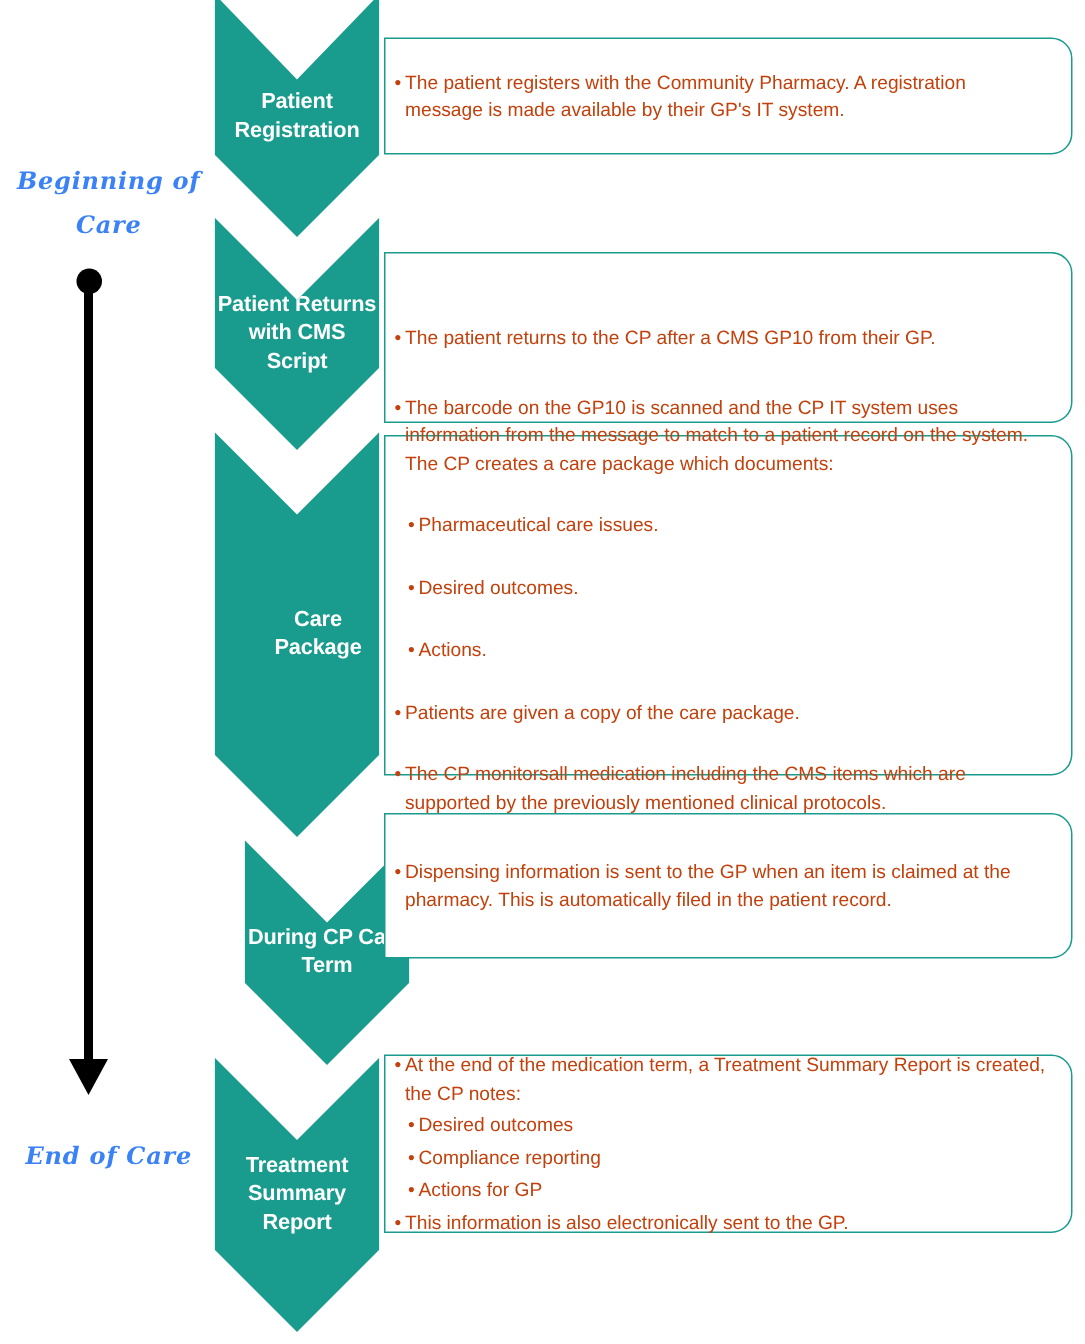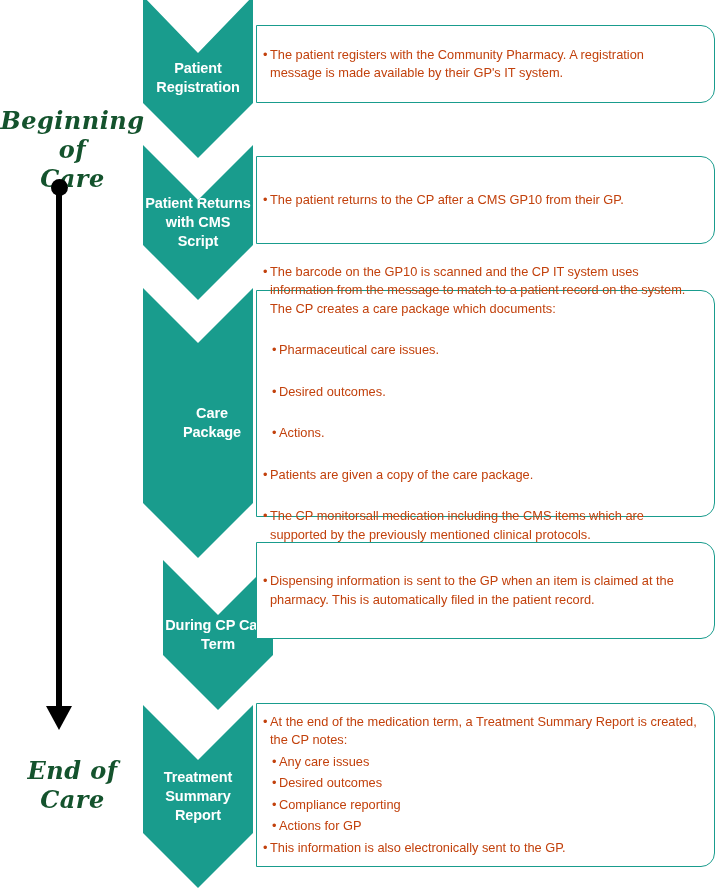--- a/index.html
+++ b/index.html
@@ -12,23 +12,23 @@
   }
 
   
   .script-label{
     position:absolute;
     left:0;width:145px;
     text-align:center;
     font-family:"DejaVu Serif", serif;
     font-style:italic;
     font-weight:bold;
-    font-size:24px;
+    font-size:16px;
     line-height:29px;
-    color:#14532d;
+    color:#3b82f6;
     letter-spacing:0.5px;
   }
   #begin-label{top:106px;}
   #end-label{top:756px;}
 
   .tl-dot{
     position:absolute;
     left:51px;top:179px;
     width:17px;height:17px;
     border-radius:50%;
@@ -88,24 +88,24 @@
     background:#ffffff;
     display:flex;
     flex-direction:column;
     justify-content:center;
     padding:6px 16px 6px 6px;
     color:#c2410c;
     font-size:12.8px;
     line-height:18.5px;
   }
   #b1{top:25px;height:78px;}
-  #b2{top:156px;height:88px;}
+  #b2{top:168px;height:114px;}
   #b3{top:290px;height:227px;gap:20px;}
   #b4{top:542px;height:97px;}
-  #b5{top:703px;height:164px;}
+  #b5{top:703px;height:119px;}
 
   .item{
     position:relative;
     padding-left:7px;
     margin:1.5px 0;
   }
   .item::before{
     content:"\2022";
     position:absolute;
     left:0;top:0;
@@ -160,20 +160,19 @@
     <div class="item l1"><span>Patients are given a copy of the care package.</span></div>
     <div class="item l1"><span>The CP monitorsall medication including the CMS items which are supported by the previously mentioned clinical protocols.</span></div>
   </div>
 
   <div id="b4" class="desc-box">
     <div class="item l1"><span>Dispensing information is sent to the GP when an item is claimed at the pharmacy. This is automatically filed in the patient record.</span></div>
   </div>
 
   <div id="b5" class="desc-box">
     <div class="item l1"><span>At the end of the medication term, a Treatment Summary Report is created, the CP notes:</span></div>
-    <div class="item l2"><span>Any care issues</span></div>
     <div class="item l2"><span>Desired outcomes</span></div>
     <div class="item l2"><span>Compliance reporting</span></div>
     <div class="item l2"><span>Actions for GP</span></div>
     <div class="item l1"><span>This information is also electronically sent to the GP.</span></div>
   </div>
 
 </div>
 
 </body></html>

